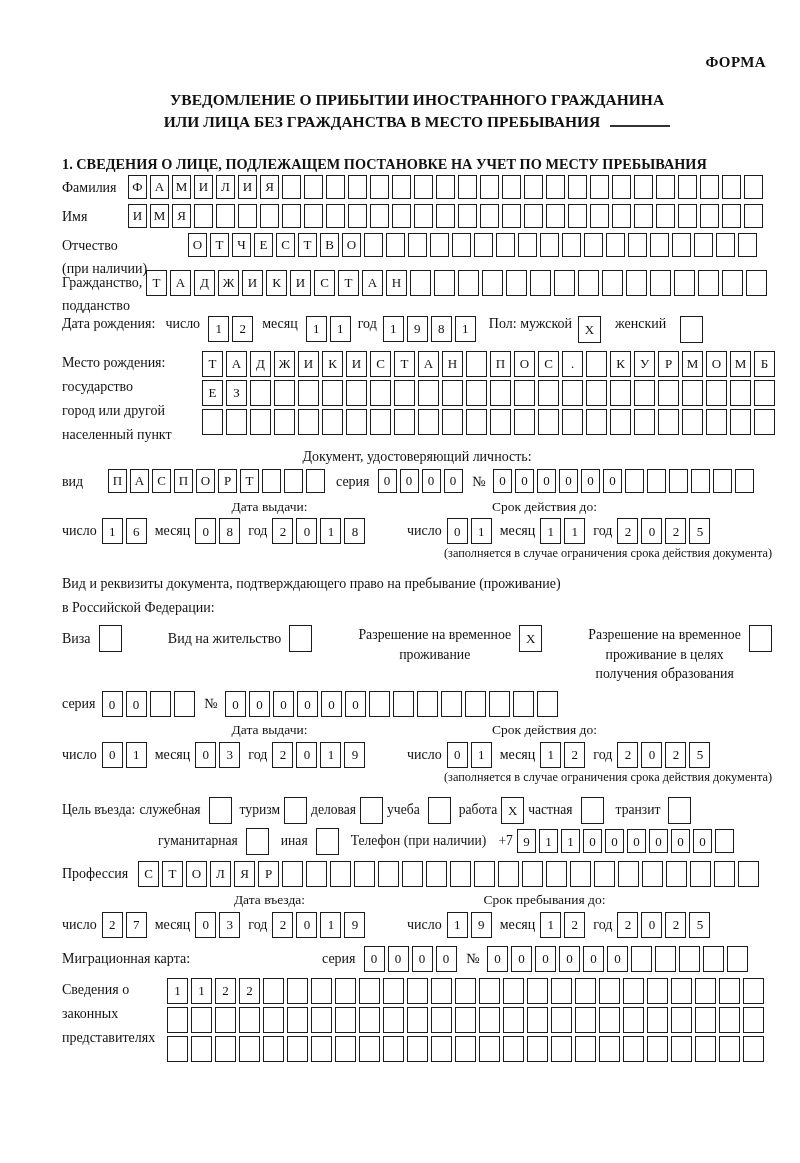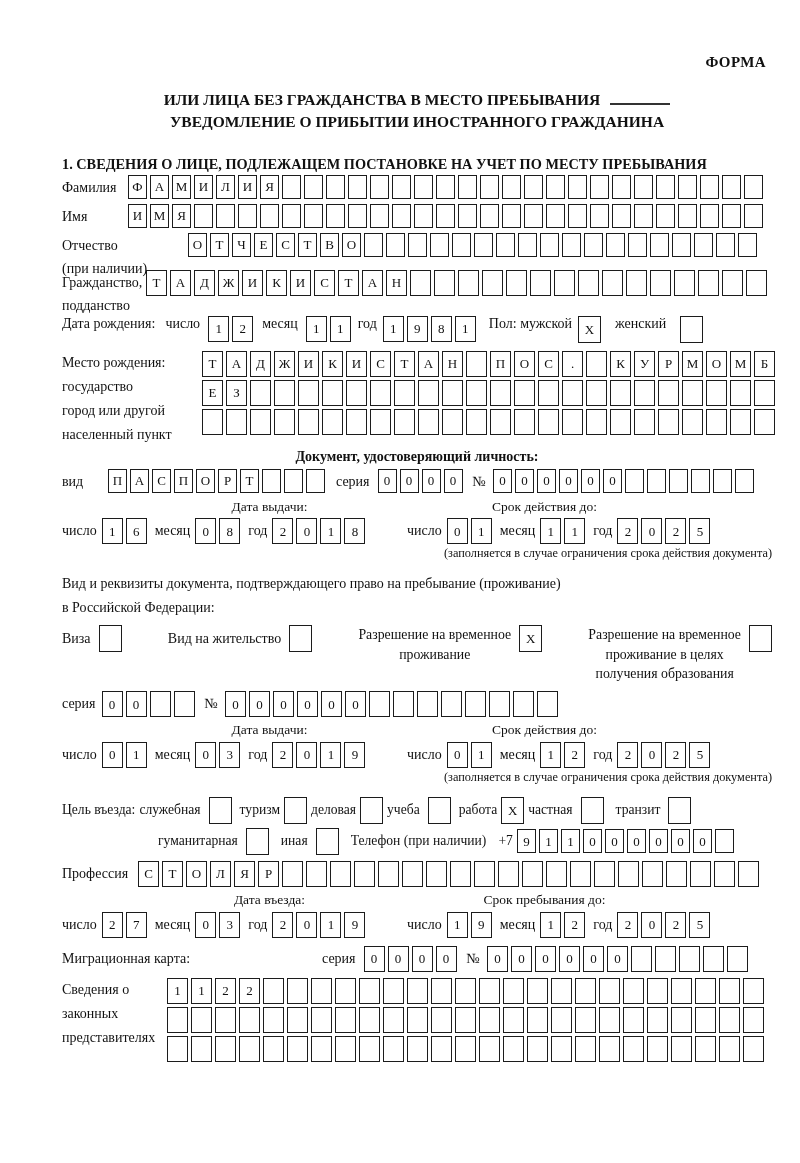--- a/index.html
+++ b/index.html
@@ -33,21 +33,21 @@
 
   
   .inl{display:flex;align-items:flex-start;white-space:nowrap;}
   .inl .sp6{margin-left:6px}.inl .sp8{margin-left:8px}.inl .sp10{margin-left:10px}.inl .sp14{margin-left:14px}
 
   
   .col-lbls{flex:none;line-height:24px;white-space:nowrap;}
   .boxcol>.cells{display:flex;}
   .boxcol>.cells+.cells{margin-top:3px;}
 
-  .center-b{text-align:center;font-weight:bold;font-size:14px;margin-top:2px;}
+  .center-b{text-align:center;font-weight:normal;font-size:14px;margin-top:2px;}
 
   
   .dp{display:flex;margin-top:4px;}
   .dp-l{width:345px;flex:none;}
   .dp-r{flex:1;font-family:Liberation Serif, serif;}
   .dp-head{font-size:13.5px;line-height:1.3;text-align:center;}
   .pl70{padding-left:70px;}.pr90{padding-right:90px;}
   .dateline{display:flex;align-items:center;margin-top:3px;white-space:nowrap;}
   .dateline .dl{margin:0 5px;}
   .dateline .dl:first-child{margin-left:0;}
@@ -67,24 +67,24 @@
 </style>
 </head>
 <body>
 
 <div class="page">
 
 
   <div class="forma">ФОРМА</div>
 
   <div class="title">
+    <div>УВЕДОМЛЕНИЕ О ПРИБЫТИИ ИНОСТРАННОГО ГРАЖДАНИНА</div>
     <div>
       <span>ИЛИ ЛИЦА БЕЗ ГРАЖДАНСТВА В МЕСТО ПРЕБЫВАНИЯ</span><span class="blank"></span>
     </div>
-    <div>УВЕДОМЛЕНИЕ О ПРИБЫТИИ ИНОСТРАННОГО ГРАЖДАНИНА</div>
   </div>
 
   <div class="sec">1. СВЕДЕНИЯ О ЛИЦЕ, ПОДЛЕЖАЩЕМ ПОСТАНОВКЕ НА УЧЕТ ПО МЕСТУ ПРЕБЫВАНИЯ</div>
 
   <div class="row mt16">
     <span class="lbl" style="width:66px">Фамилия</span>
     <span class="cells s">
         <span class="cell">Ф</span>
         <span class="cell">А</span>
         <span class="cell">М</span>

